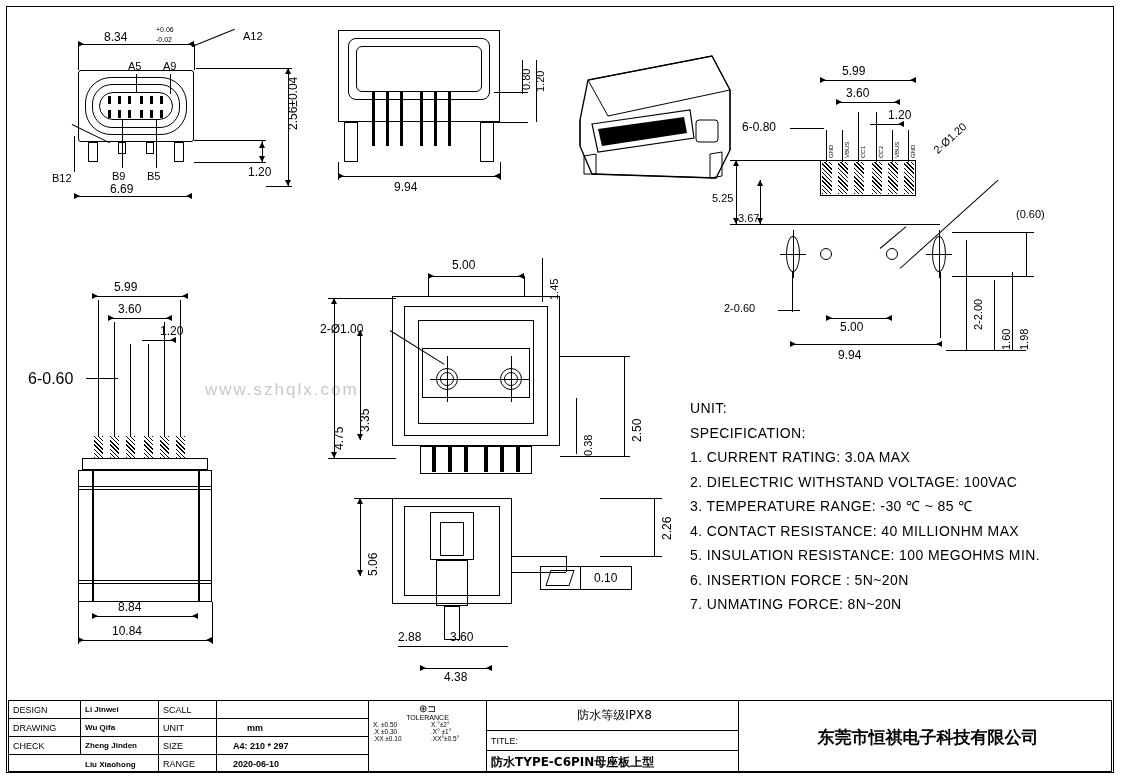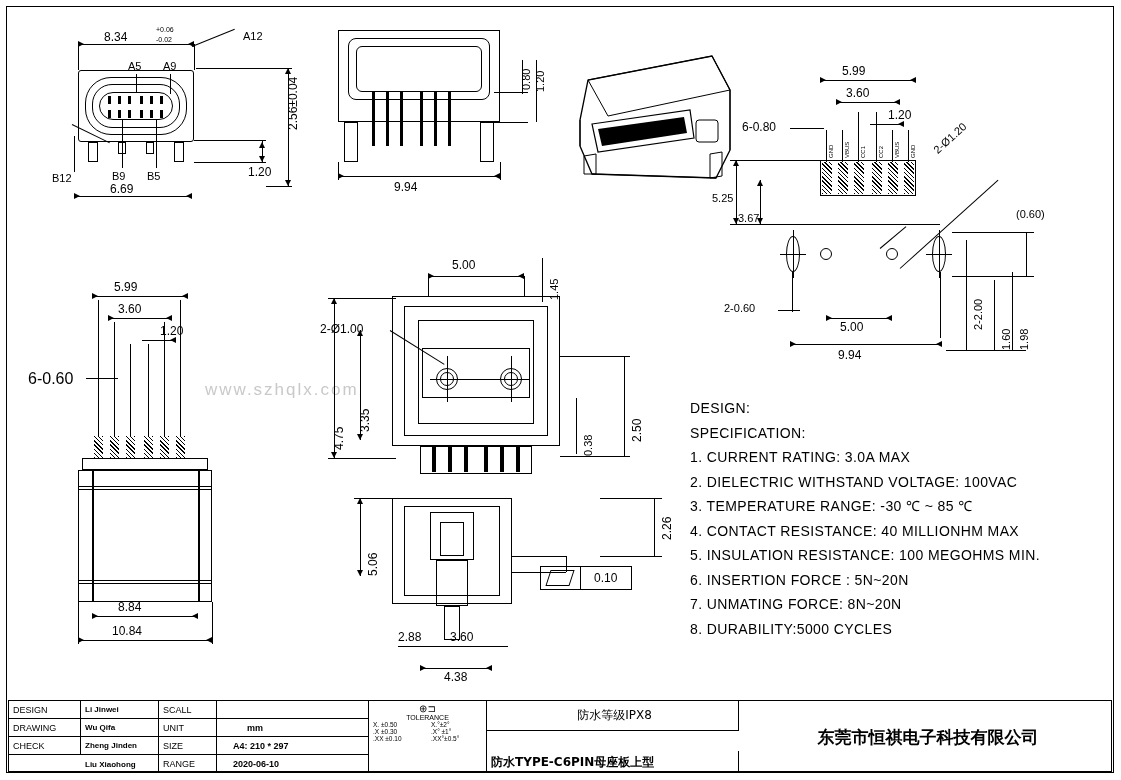--- a/index.html
+++ b/index.html
@@ -354,30 +354,29 @@
   <div class="dim h" style="left:398px;top:646px;width:46px;"></div>
   <div class="lbl" style="left:398px;top:630px;font-size:12px;">2.88</div>
   <div class="lbl" style="left:450px;top:630px;font-size:12px;">3.60</div>
   <div class="dim h" style="left:444px;top:646px;width:64px;"></div>
   <div class="dim h" style="left:420px;top:668px;width:72px;"></div>
   <div class="arrow-r" style="left:420px;top:665px;"></div>
   <div class="arrow-l" style="left:486px;top:665px;"></div>
   <div class="lbl" style="left:444px;top:670px;font-size:12px;">4.38</div>
 
   <div class="notes">
-    <div class="head">DESIGN:</div>
+    <div class="head">UNIT:</div>
     <div class="head">SPECIFICATION:</div>
     <div>1. CURRENT RATING: 3.0A MAX</div>
     <div>2. DIELECTRIC WITHSTAND VOLTAGE: 100VAC</div>
     <div>3. TEMPERATURE RANGE: -30 ℃ ~ 85 ℃</div>
     <div>4. CONTACT RESISTANCE: 40 MILLIONHM MAX</div>
     <div>5. INSULATION RESISTANCE: 100 MEGOHMS MIN.</div>
     <div>6. INSERTION  FORCE :  5N~20N</div>
     <div>7. UNMATING FORCE: 8N~20N</div>
-    <div>8. DURABILITY:5000 CYCLES</div>
   </div>
 
   <div class="tb">
 
     <div class="cell" style="left:0;top:0;width:72px;height:18px;">DESIGN</div>
     <div class="cell bold" style="left:72px;top:0;width:78px;height:18px;font-size:8px;">Li Jinwei</div>
     <div class="cell" style="left:150px;top:0;width:58px;height:18px;">SCALL</div>
     <div class="cell" style="left:208px;top:0;width:152px;height:18px;"></div>
 
     <div class="cell" style="left:0;top:18px;width:72px;height:18px;">DRAWING</div>
@@ -406,17 +405,18 @@
           <span style="width:58px;padding-left:4px;">.X  ±0.30</span>
           <span>.X° ±1°</span>
         </div>
       <div style="display:flex;font-size:6.5px;">
           <span style="width:58px;padding-left:4px;">.XX ±0.10</span>
           <span>.XX°±0.5°</span>
         </div>
     </div>
 
     <div class="cell cn" style="left:478px;top:0;width:252px;height:30px;justify-content:center;font-size:12px;">防水等级IPX8</div>
+    <div class="cell" style="left:478px;top:30px;width:252px;height:20px;font-size:9px;">TITLE:</div>
     <div class="cell cn bold" style="left:478px;top:50px;width:252px;height:22px;border-bottom:none;font-size:12px;">防水TYPE-C6PIN母座板上型</div>
 
     <div class="cell cn bold" style="left:730px;top:0;width:374px;height:72px;border-right:none;border-bottom:none;justify-content:center;font-size:17px;">东莞市恒祺电子科技有限公司</div>
   </div>
 </div>
 
 </body></html>

